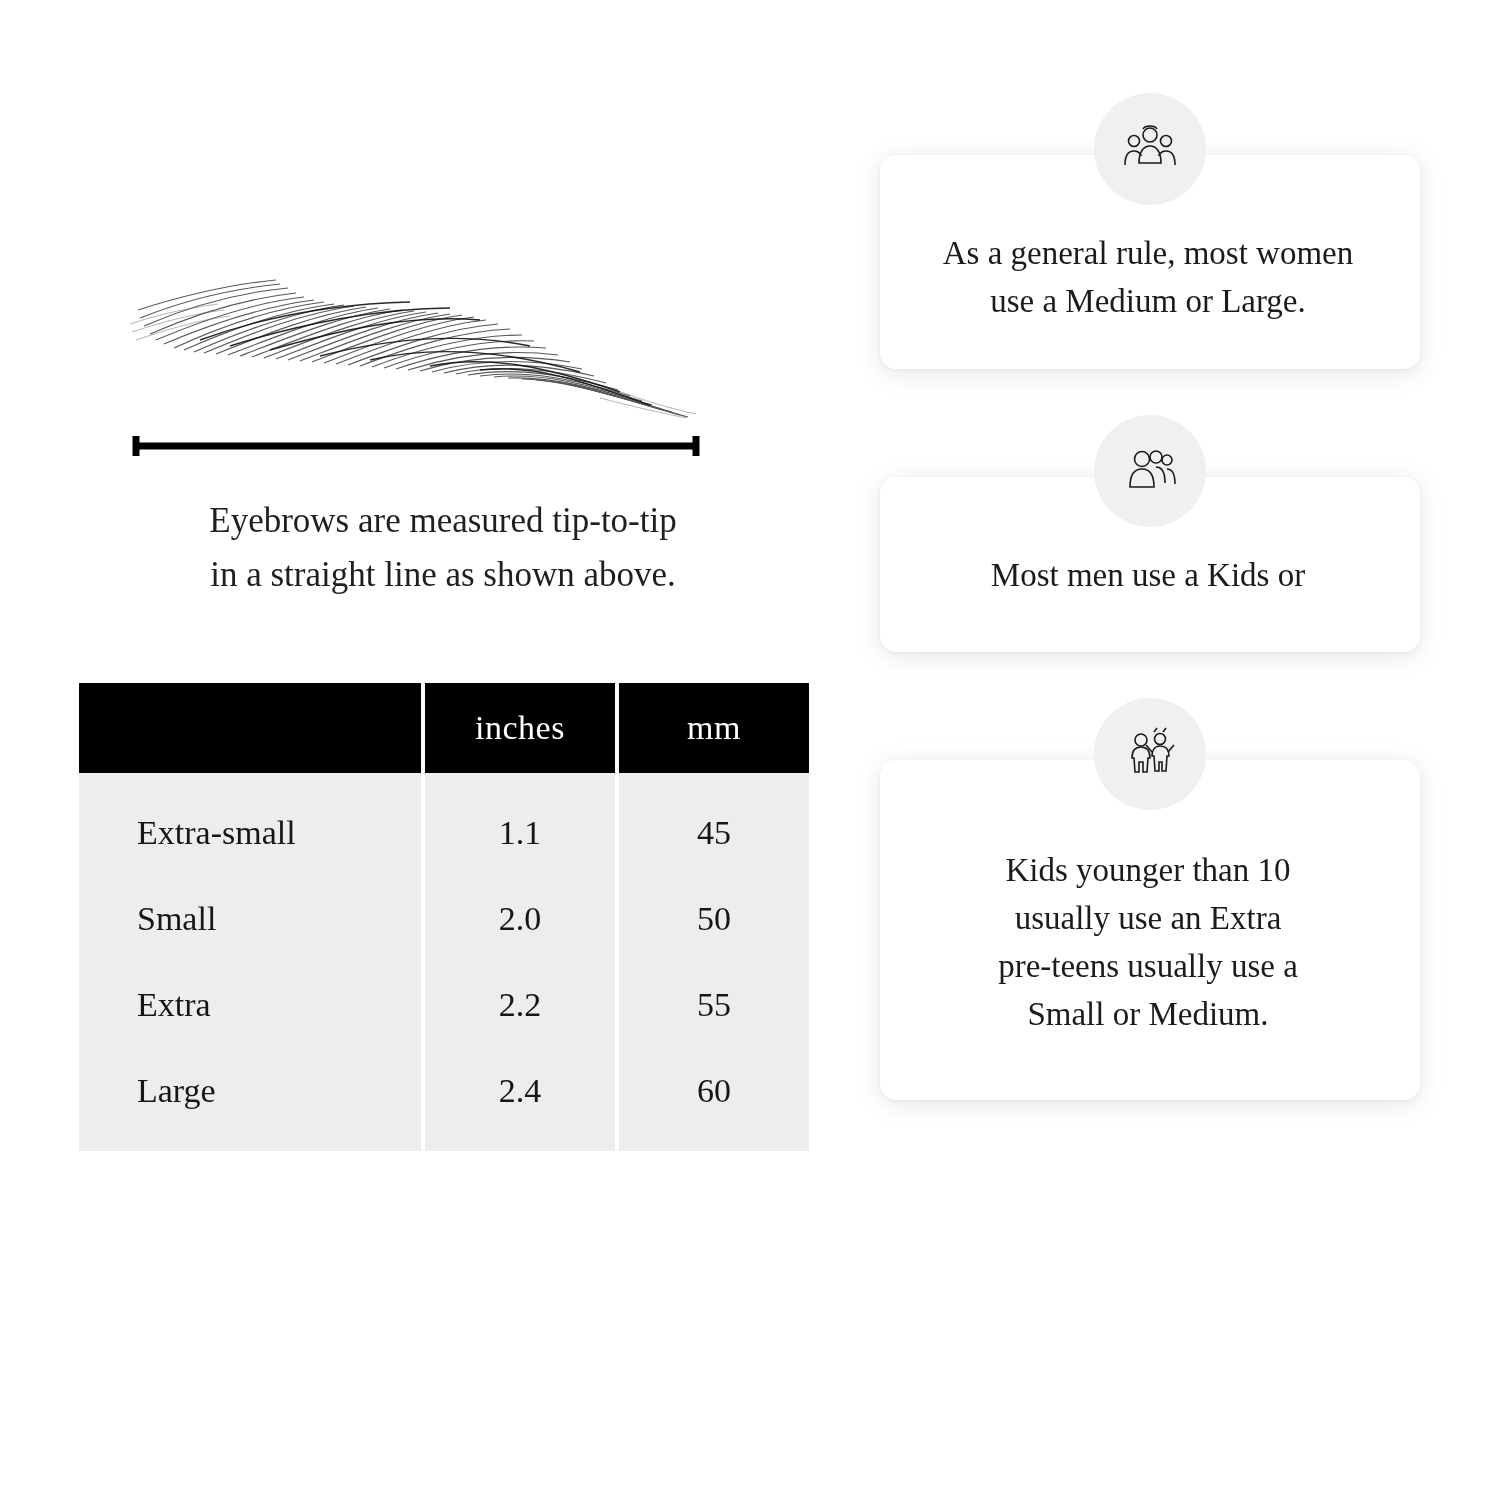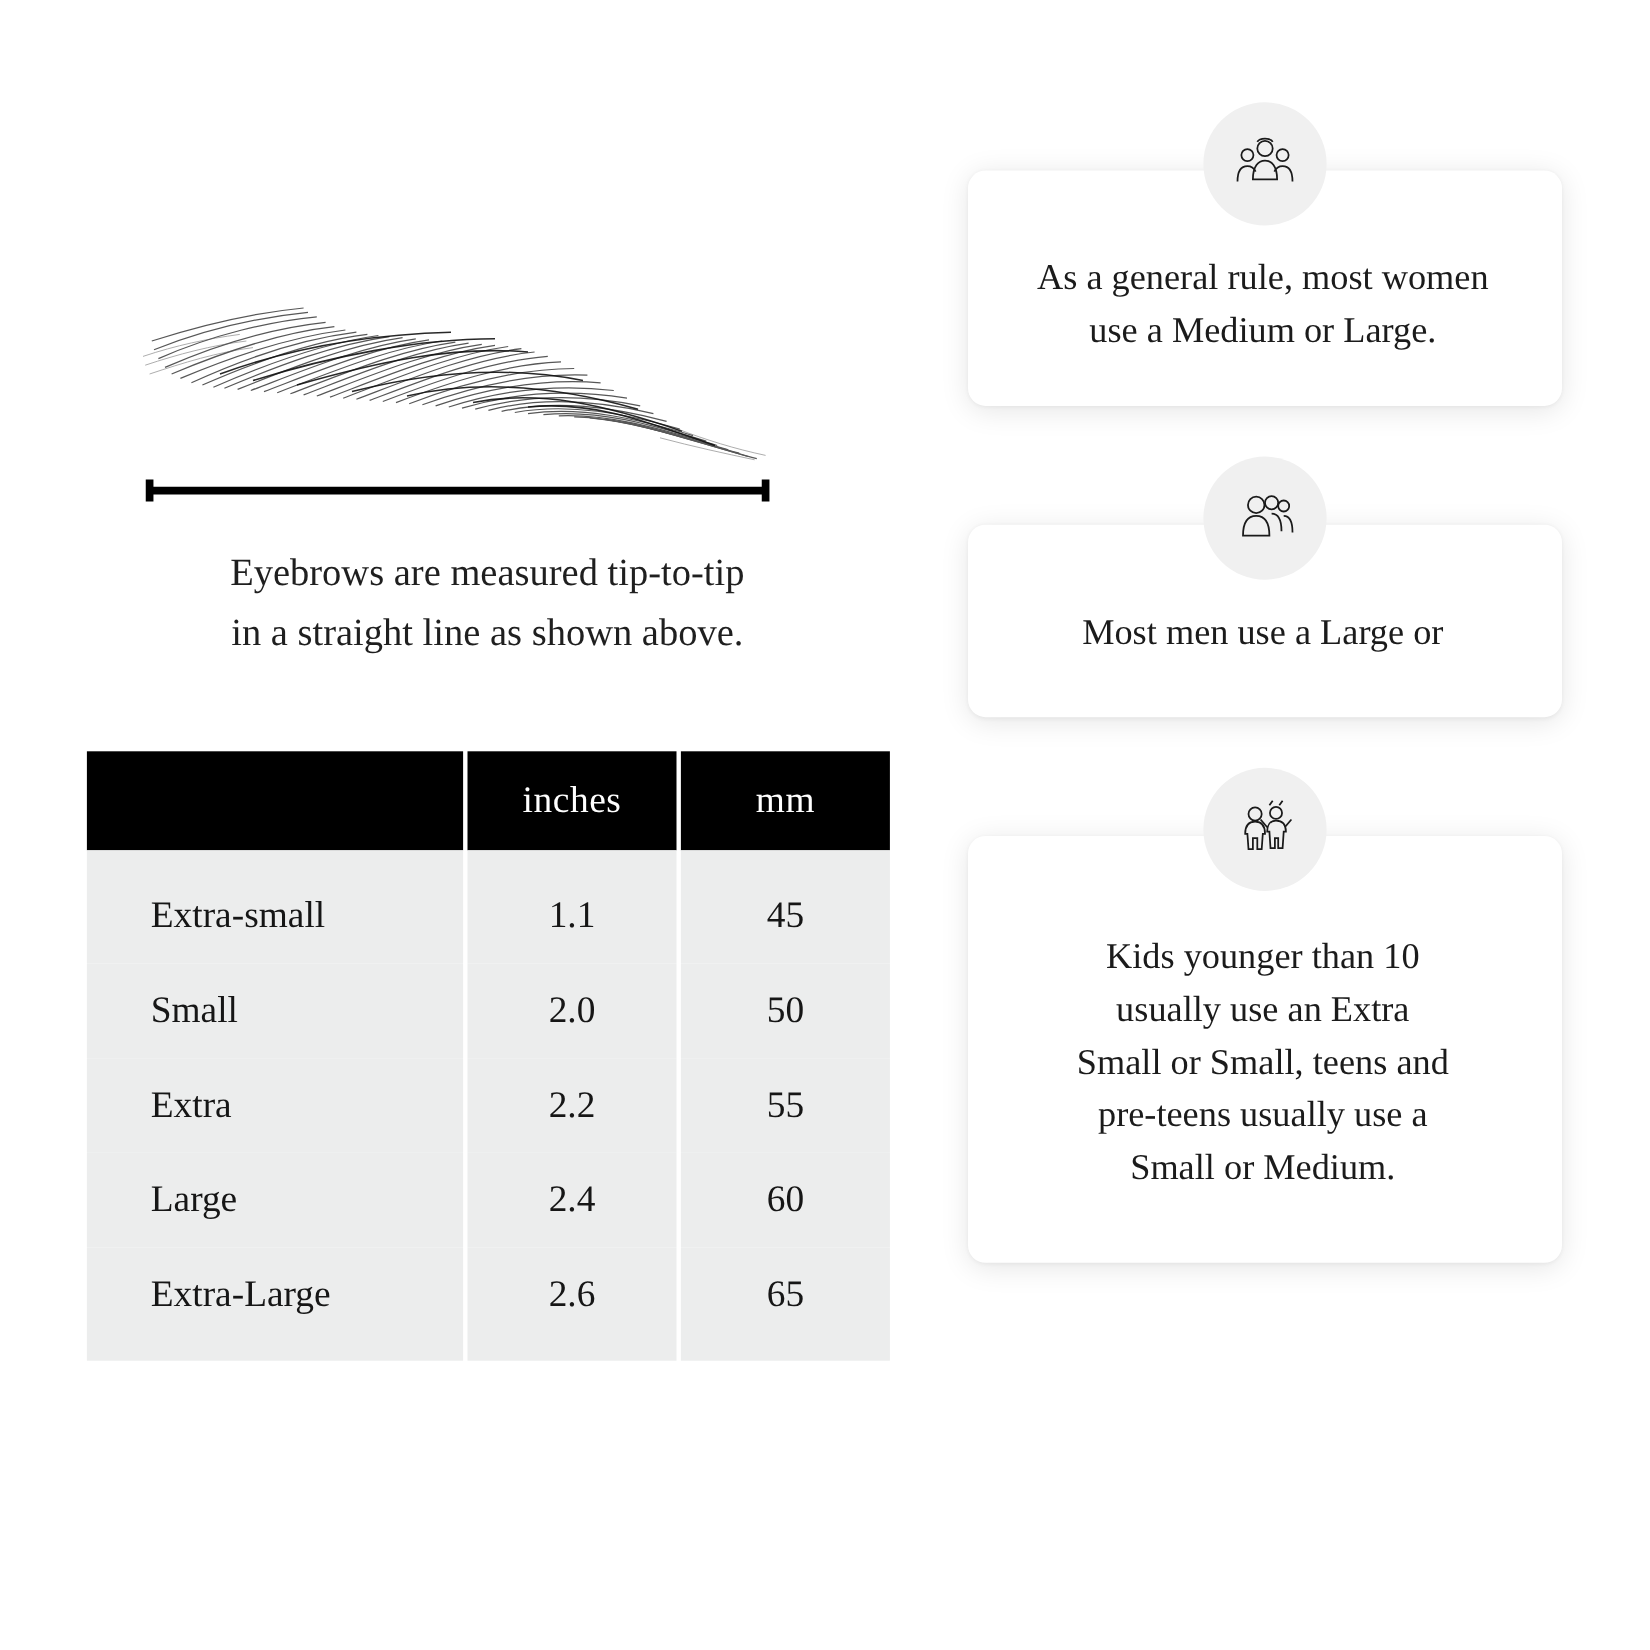--- a/index.html
+++ b/index.html
@@ -246,25 +246,20 @@
         <tr>
           <td class="label-cell">Extra</td>
           <td class="num-cell">2.2</td>
           <td class="num-cell">55</td>
         </tr>
         <tr>
           <td class="label-cell">Large</td>
           <td class="num-cell">2.4</td>
           <td class="num-cell">60</td>
         </tr>
-        <tr>
-          <td class="label-cell">Extra-Large</td>
-          <td class="num-cell">2.6</td>
-          <td class="num-cell">65</td>
-        </tr>
       </tbody>
     </table>
   </div>
 
   <div class="right-col">
 
     <div class="info-card card-1">
       <div class="card-icon-wrap">
         <svg width="60" height="56" viewBox="0 0 60 56" fill="none" stroke="#1a1a1a" stroke-width="1.6">
           <circle cx="30" cy="14" r="7"></circle>
@@ -287,39 +282,38 @@
         <svg width="60" height="56" viewBox="0 0 60 56" fill="none" stroke="#1a1a1a" stroke-width="1.6">
           <circle cx="22" cy="16" r="7.5"></circle>
           <path d="M10 44 C10 31, 15 26, 22 26 C29 26, 34 31, 34 44 Z"></path>
           <circle cx="36" cy="14" r="6"></circle>
           <path d="M36 24 C42 24, 45 29, 45 40"></path>
           <circle cx="47" cy="17" r="5"></circle>
           <path d="M47 26 C52 26, 55 30, 55 41"></path>
         </svg>
       </div>
       <div class="card-text">
-        <div>Most men use a Large or</div>
+        <div>Most men use a Kids or</div>
       </div>
     </div>
 
     <div class="info-card card-3">
       <div class="card-icon-wrap">
         <svg width="58" height="56" viewBox="0 0 58 56" fill="none" stroke="#1a1a1a" stroke-width="1.6">
           <circle cx="20" cy="14" r="6"></circle>
           <path d="M20 21 C14 21, 11 25, 11 32 L13 32 L14 46 L18 46 L18 36 L22 36 L22 46 L26 46 L27 32 L29 32 C29 25, 26 21, 20 21 Z"></path>
           <circle cx="39" cy="13" r="5.5"></circle>
           <path d="M39 20 C34 20, 31 24, 31 30 L33 30 L34 45 L38 45 L38 36 L41 36 L41 45 L45 45 L46 30 L48 30 C48 24, 45 20, 39 20 Z"></path>
           <path d="M31 26 L25 19"></path>
           <path d="M47 26 L53 19"></path>
           <path d="M33 6 L36 2 M42 6 L45 2"></path>
         </svg>
       </div>
       <div class="card-text">
         <div>Kids younger than 10</div>
         <div>usually use an Extra</div>
-        <div>Small or Small, teens and</div>
         <div>pre-teens usually use a</div>
         <div>Small or Medium.</div>
       </div>
     </div>
 
   </div>
 </div>
 
 </body></html>

